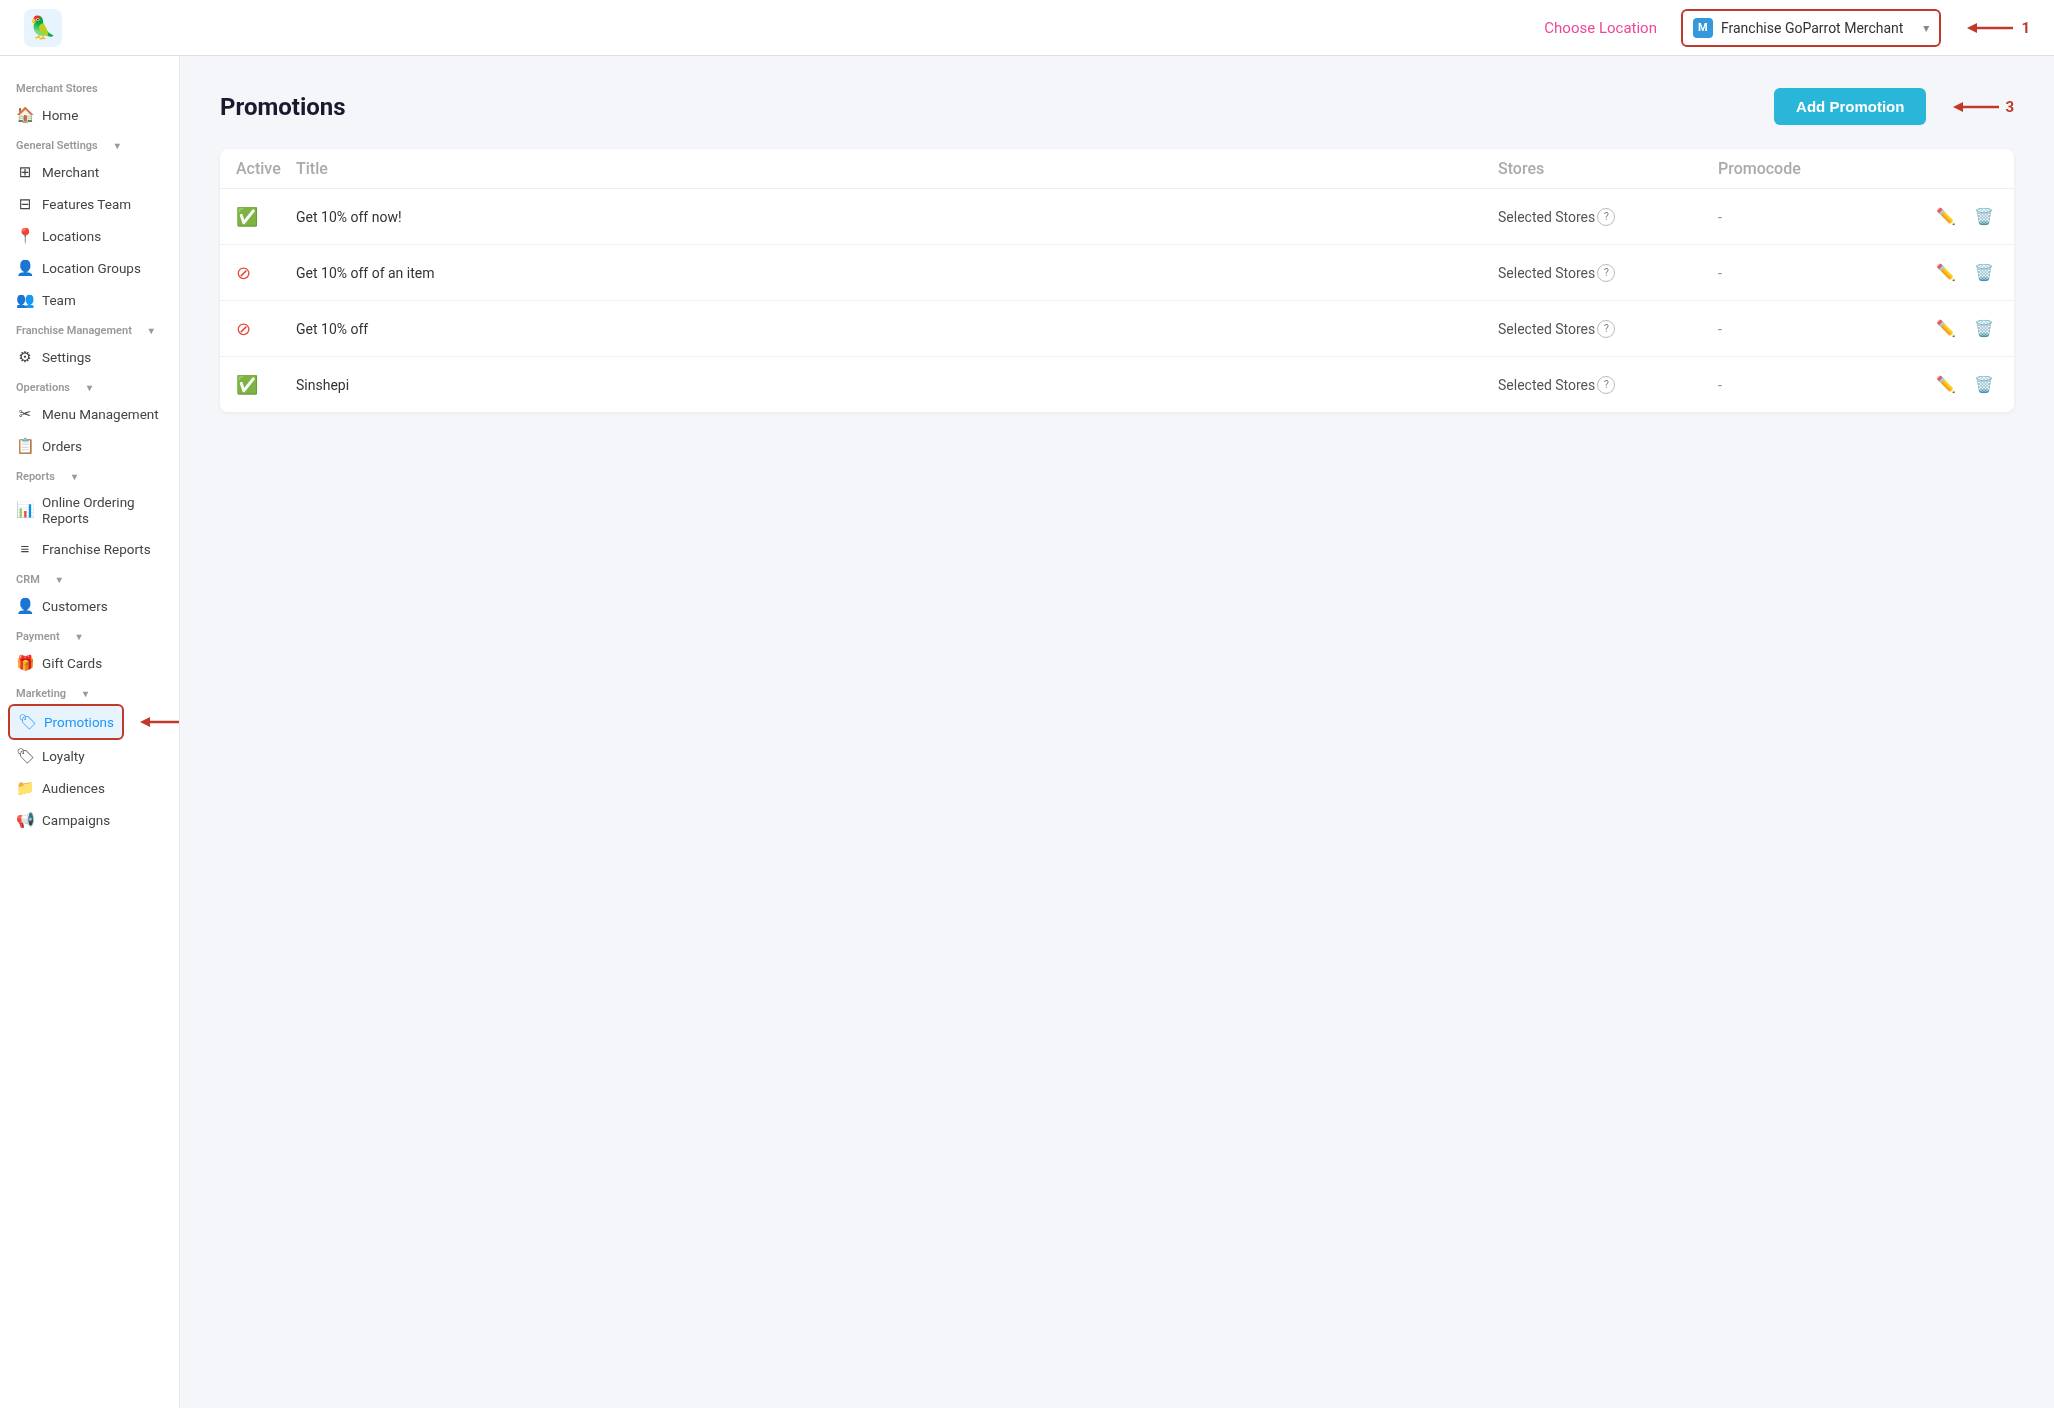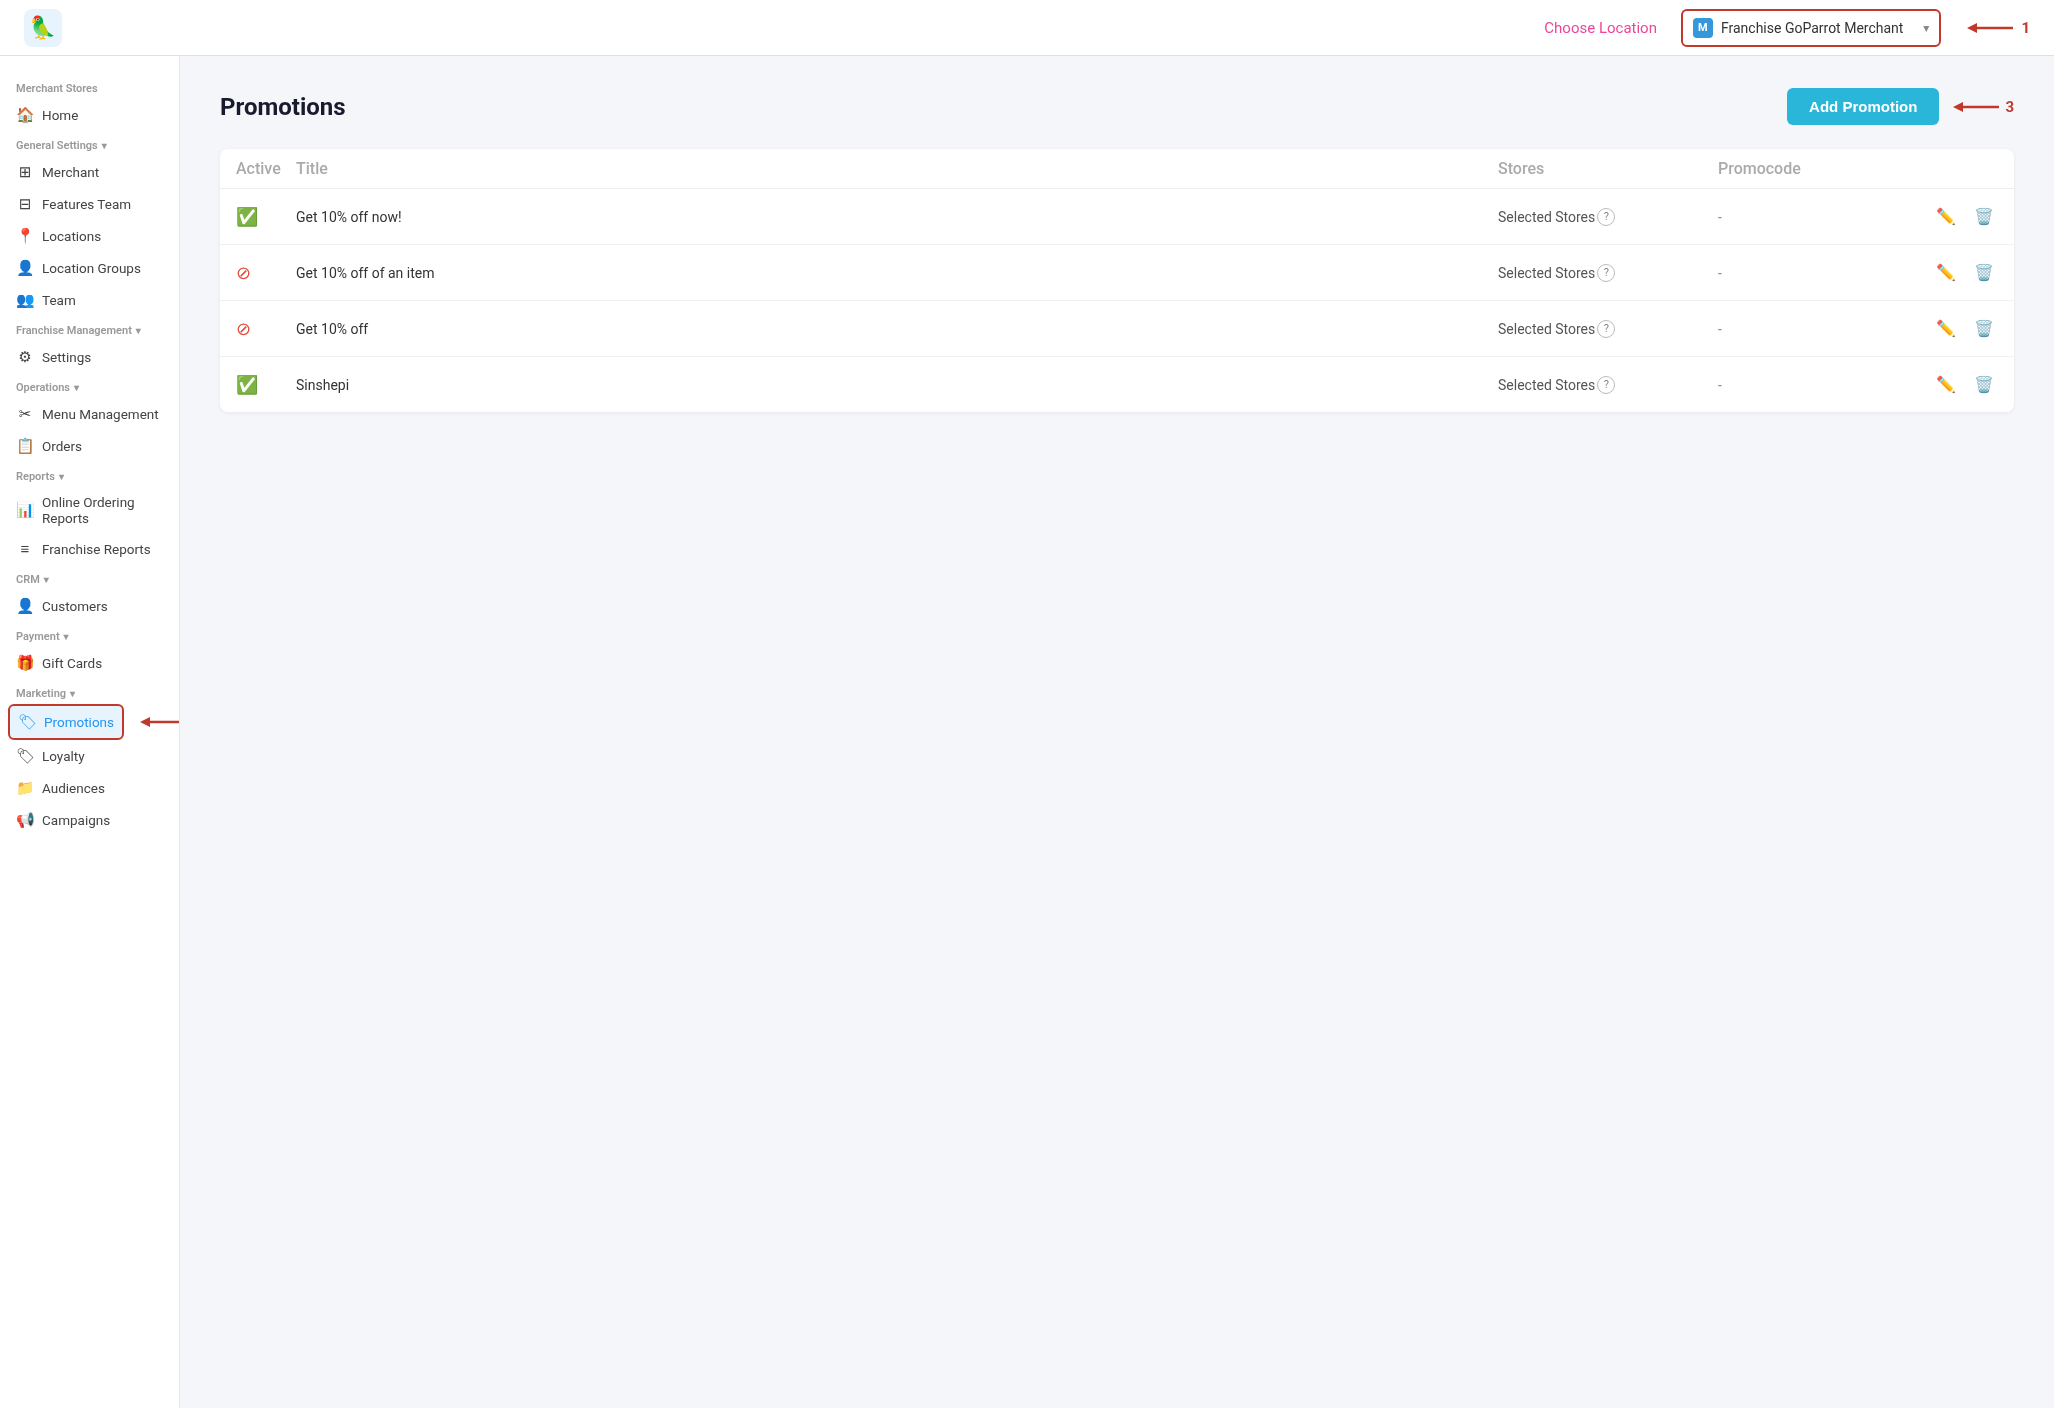--- a/index.html
+++ b/index.html
@@ -89,21 +89,21 @@
     }
     .sidebar-item.active {
       background: #e8f4fd;
       color: #2196f3;
       border-radius: 6px;
       margin: 0 8px;
       padding: 7px 8px;
     }
     .sidebar-item .icon { font-size: 15px; width: 18px; text-align: center; }
     .sidebar-section-header {
-      display: flex; align-items: center; gap: 4px;
+      display: flex; align-items: center; gap: 17px;
       padding: 8px 16px 4px;
       font-size: 11px; color: #999; font-weight: 600;
       cursor: pointer;
     }
     .sidebar-section-header .chevron { font-size: 10px; }
 
     
     .main-content {
       margin-left: 180px;
       flex: 1;
@@ -345,21 +345,21 @@
     </div>
     <div class="sidebar-item">
       <span class="icon">📢</span>
       <span>Campaigns</span>
     </div>
   </nav>
 
   <main class="main-content">
     <div class="page-header">
       <h1 class="page-title">Promotions</h1>
-      <div style="display:flex;align-items:center;gap:12px;margin-left:9px;">
+      <div style="display:flex;align-items:center;gap:25px;margin-left:9px;">
         <button class="add-promotion-btn">Add Promotion</button>
 
         <div style="display:flex;align-items:center;gap:4px;">
           <svg width="50" height="18" viewBox="0 0 50 18" fill="none">
             <line x1="48" y1="9" x2="8" y2="9" stroke="#c0392b" stroke-width="2.5"></line>
             <polygon points="2,9 12,4 12,14" fill="#c0392b"></polygon>
           </svg>
           <span style="color:#c0392b;font-weight:700;font-size:15px;">3</span>
         </div>
       </div>

